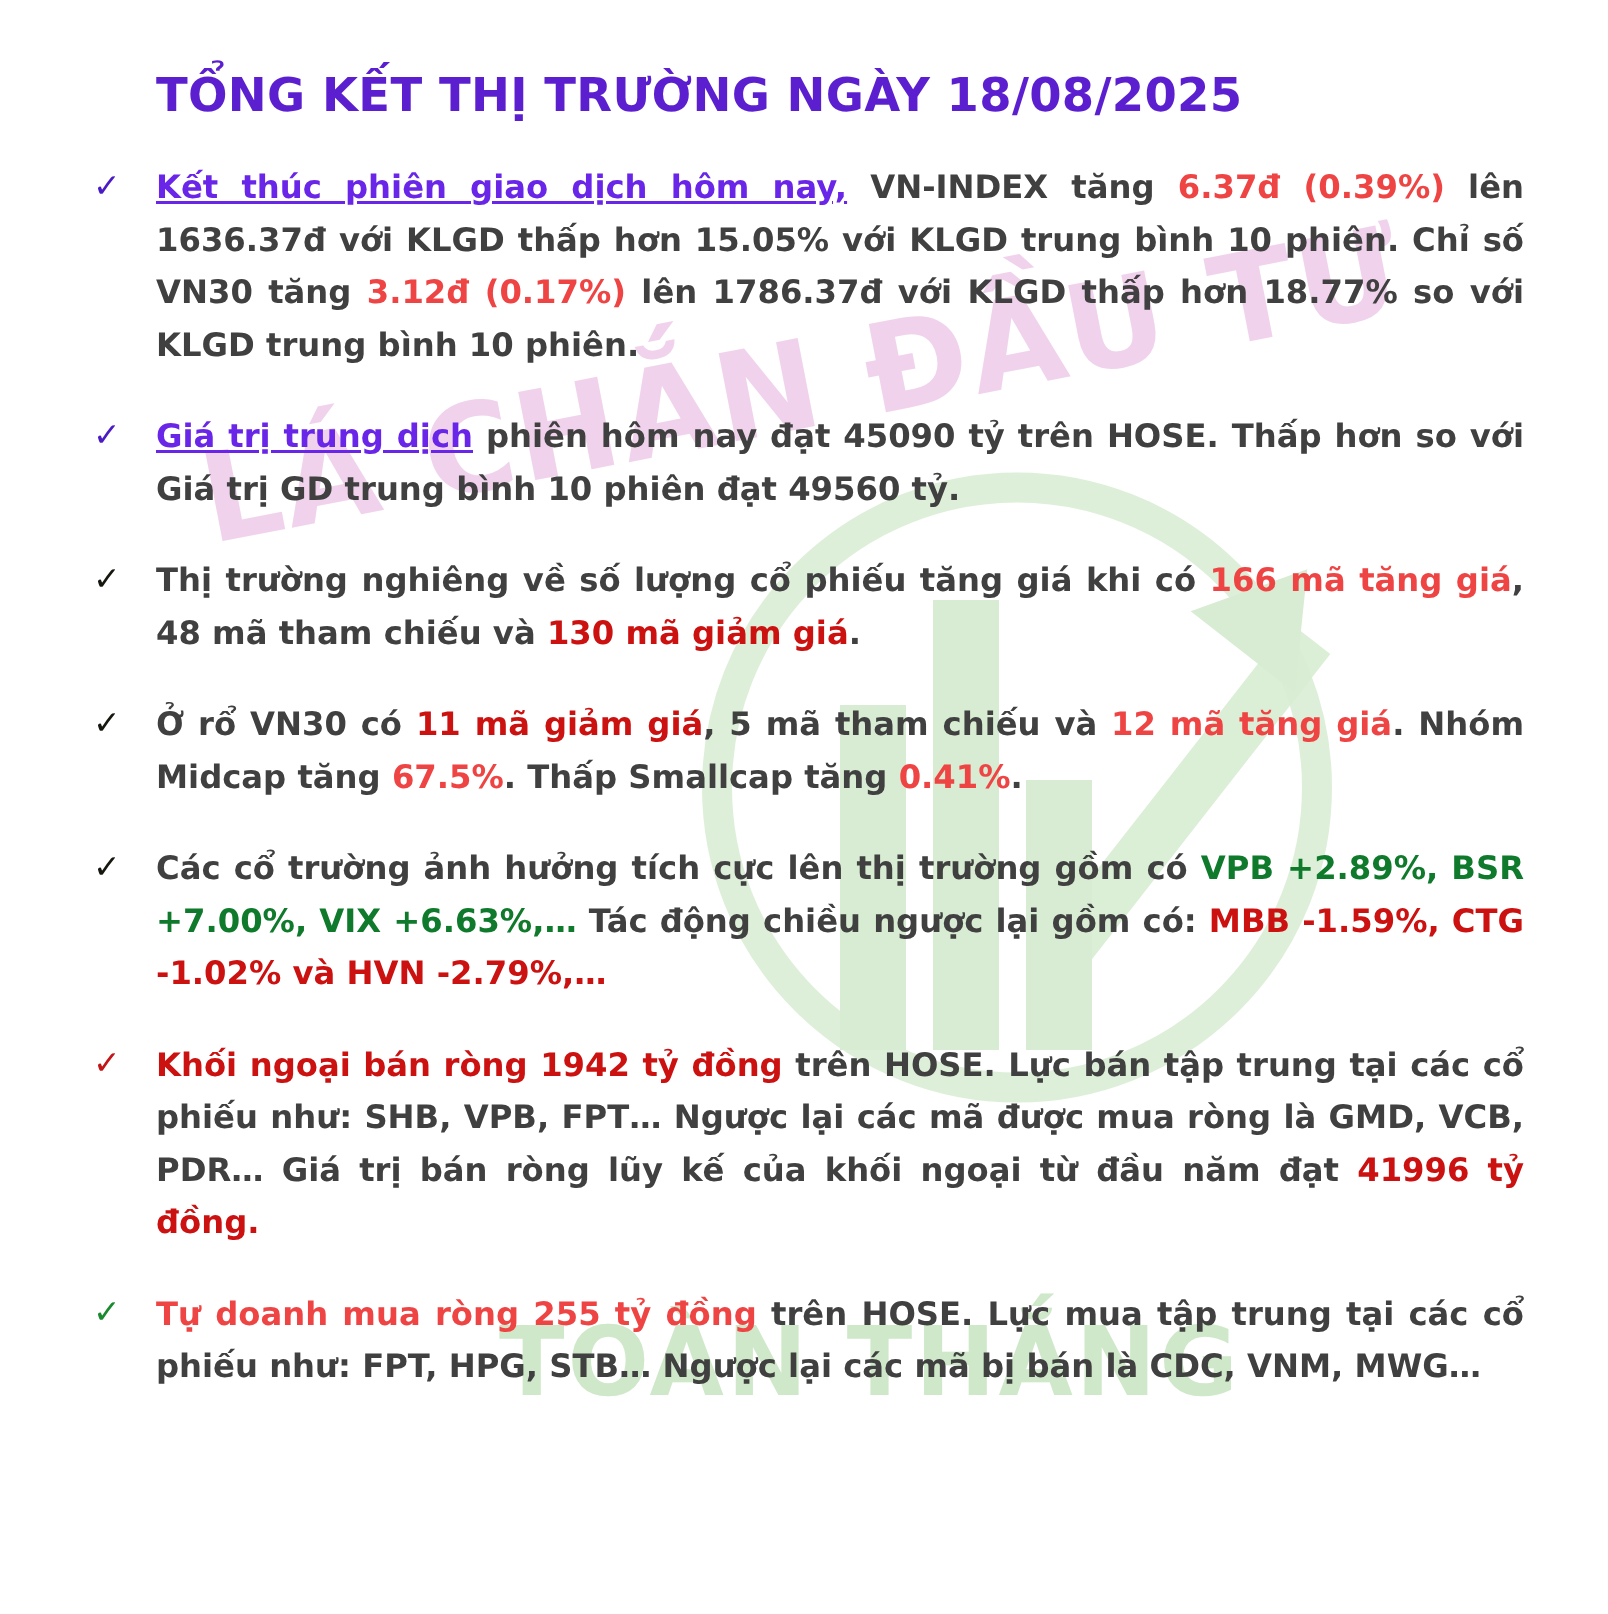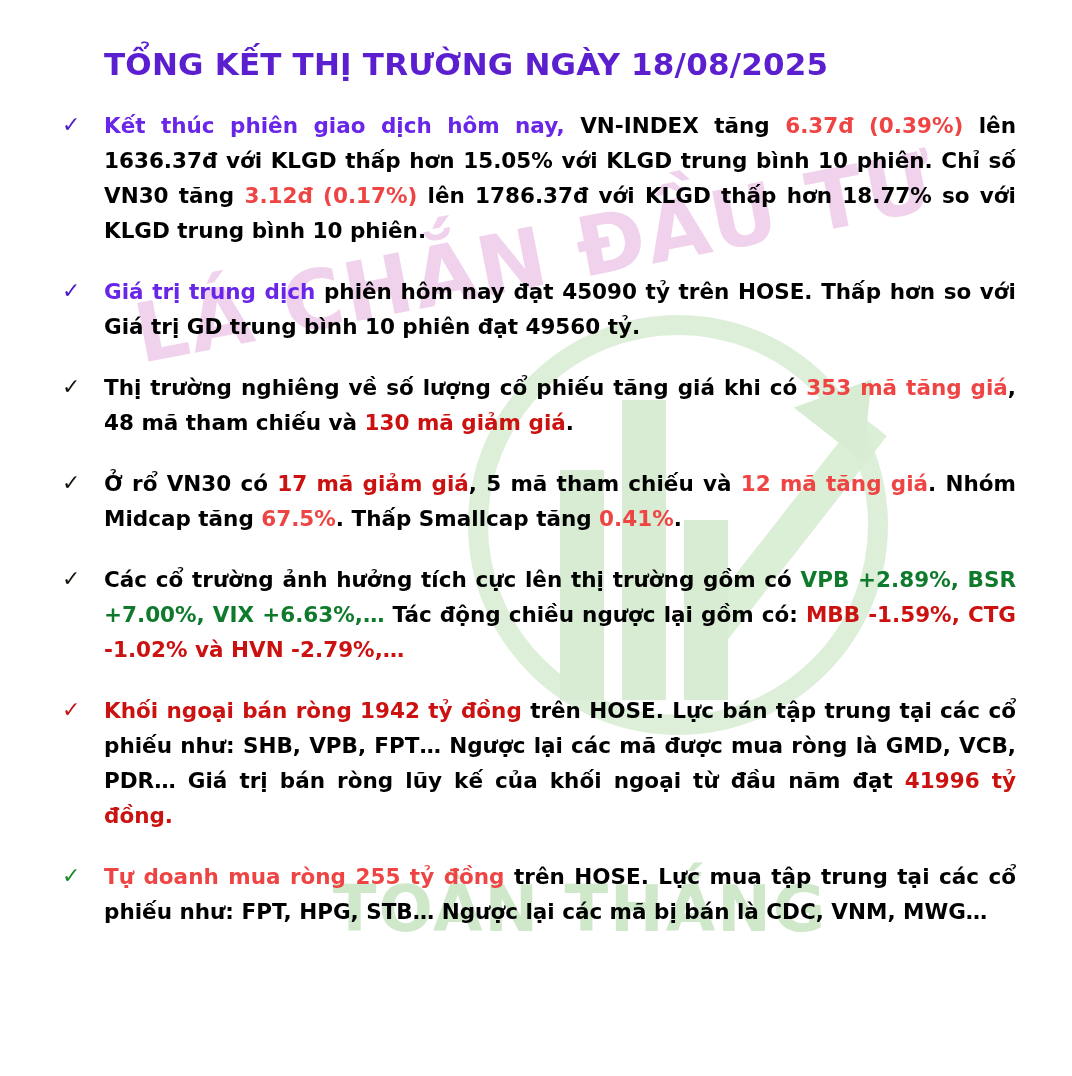--- a/index.html
+++ b/index.html
@@ -116,24 +116,24 @@
 
   .btext {
     flex: 1 1 auto;
     font-size: 21.5px;
     line-height: 35px;
     color: #141410;
     text-align: justify;
     font-weight: 600;
   }
 
-  .p  { color: #6a26e8; }     
+  .p  { color: #6a26e8; text-decoration: underline; }     
   .g  { color: #ef4444; }     
   .r  { color: #cc1111; }     
-  .b  { color: #000000; }     
+  .b  { color: #404040; }     
   .dg { color: #0f7a2c; }     
 </style>
 </head>
 <body>
 
 <div id="watermark">
   <div class="wm-circle"></div>
   <div class="wm-bar wm-b1"></div>
   <div class="wm-bar wm-b2"></div>
   <div class="wm-bar wm-b3"></div>
@@ -149,25 +149,25 @@
       <div class="bullet-row">
         <div class="check">✓</div>
         <div class="btext"><span class="p">Kết thúc phiên giao dịch hôm nay,</span><span class="b"> VN-INDEX tăng </span><span class="g">6.37đ (0.39%)</span><span class="b"> lên 1636.37đ với KLGD thấp hơn 15.05% với KLGD trung bình 10 phiên. Chỉ số VN30 tăng </span><span class="g">3.12đ (0.17%)</span><span class="b"> lên 1786.37đ với KLGD thấp hơn 18.77% so với KLGD trung bình 10 phiên.</span></div>
       </div>
       <div class="bullet-row">
         <div class="check">✓</div>
         <div class="btext"><span class="p">Giá trị trung dịch</span><span class="b"> phiên hôm nay đạt 45090 tỷ trên HOSE. Thấp hơn so với Giá trị GD trung bình 10 phiên đạt 49560 tỷ.</span></div>
       </div>
       <div class="bullet-row">
         <div class="check dark">✓</div>
-        <div class="btext"><span class="b">Thị trường nghiêng về số lượng cổ phiếu tăng giá khi có </span><span class="g">353 mã tăng giá</span><span class="b">, 48 mã tham chiếu và </span><span class="r">130 mã giảm giá</span><span class="b">.</span></div>
+        <div class="btext"><span class="b">Thị trường nghiêng về số lượng cổ phiếu tăng giá khi có </span><span class="g">166 mã tăng giá</span><span class="b">, 48 mã tham chiếu và </span><span class="r">130 mã giảm giá</span><span class="b">.</span></div>
       </div>
       <div class="bullet-row">
         <div class="check dark">✓</div>
-        <div class="btext"><span class="b">Ở rổ VN30 có </span><span class="r">17 mã giảm giá</span><span class="b">, 5 mã tham chiếu và </span><span class="g"> 12 mã tăng giá</span><span class="b">. Nhóm Midcap tăng </span><span class="g">67.5%</span><span class="b">. Thấp Smallcap tăng </span><span class="g">0.41%</span><span class="b">.</span></div>
+        <div class="btext"><span class="b">Ở rổ VN30 có </span><span class="r">11 mã giảm giá</span><span class="b">, 5 mã tham chiếu và </span><span class="g"> 12 mã tăng giá</span><span class="b">. Nhóm Midcap tăng </span><span class="g">67.5%</span><span class="b">. Thấp Smallcap tăng </span><span class="g">0.41%</span><span class="b">.</span></div>
       </div>
       <div class="bullet-row">
         <div class="check dark">✓</div>
         <div class="btext"><span class="b">Các cổ trường ảnh hưởng tích cực lên thị trường gồm có </span><span class="dg">VPB +2.89%, BSR +7.00%, VIX +6.63%,…</span><span class="b"> Tác động chiều ngược lại gồm có: </span><span class="r">MBB -1.59%, CTG -1.02% và HVN -2.79%,…</span></div>
       </div>
       <div class="bullet-row">
         <div class="check red">✓</div>
         <div class="btext"><span class="r">Khối ngoại bán ròng 1942 tỷ đồng</span><span class="b"> trên HOSE. Lực bán tập trung tại các cổ phiếu như: SHB, VPB, FPT… Ngược lại các mã được mua ròng là GMD, VCB, PDR… Giá trị bán ròng lũy kế của khối ngoại từ đầu năm đạt </span><span class="r">41996 tỷ đồng.</span></div>
       </div>
       <div class="bullet-row">

